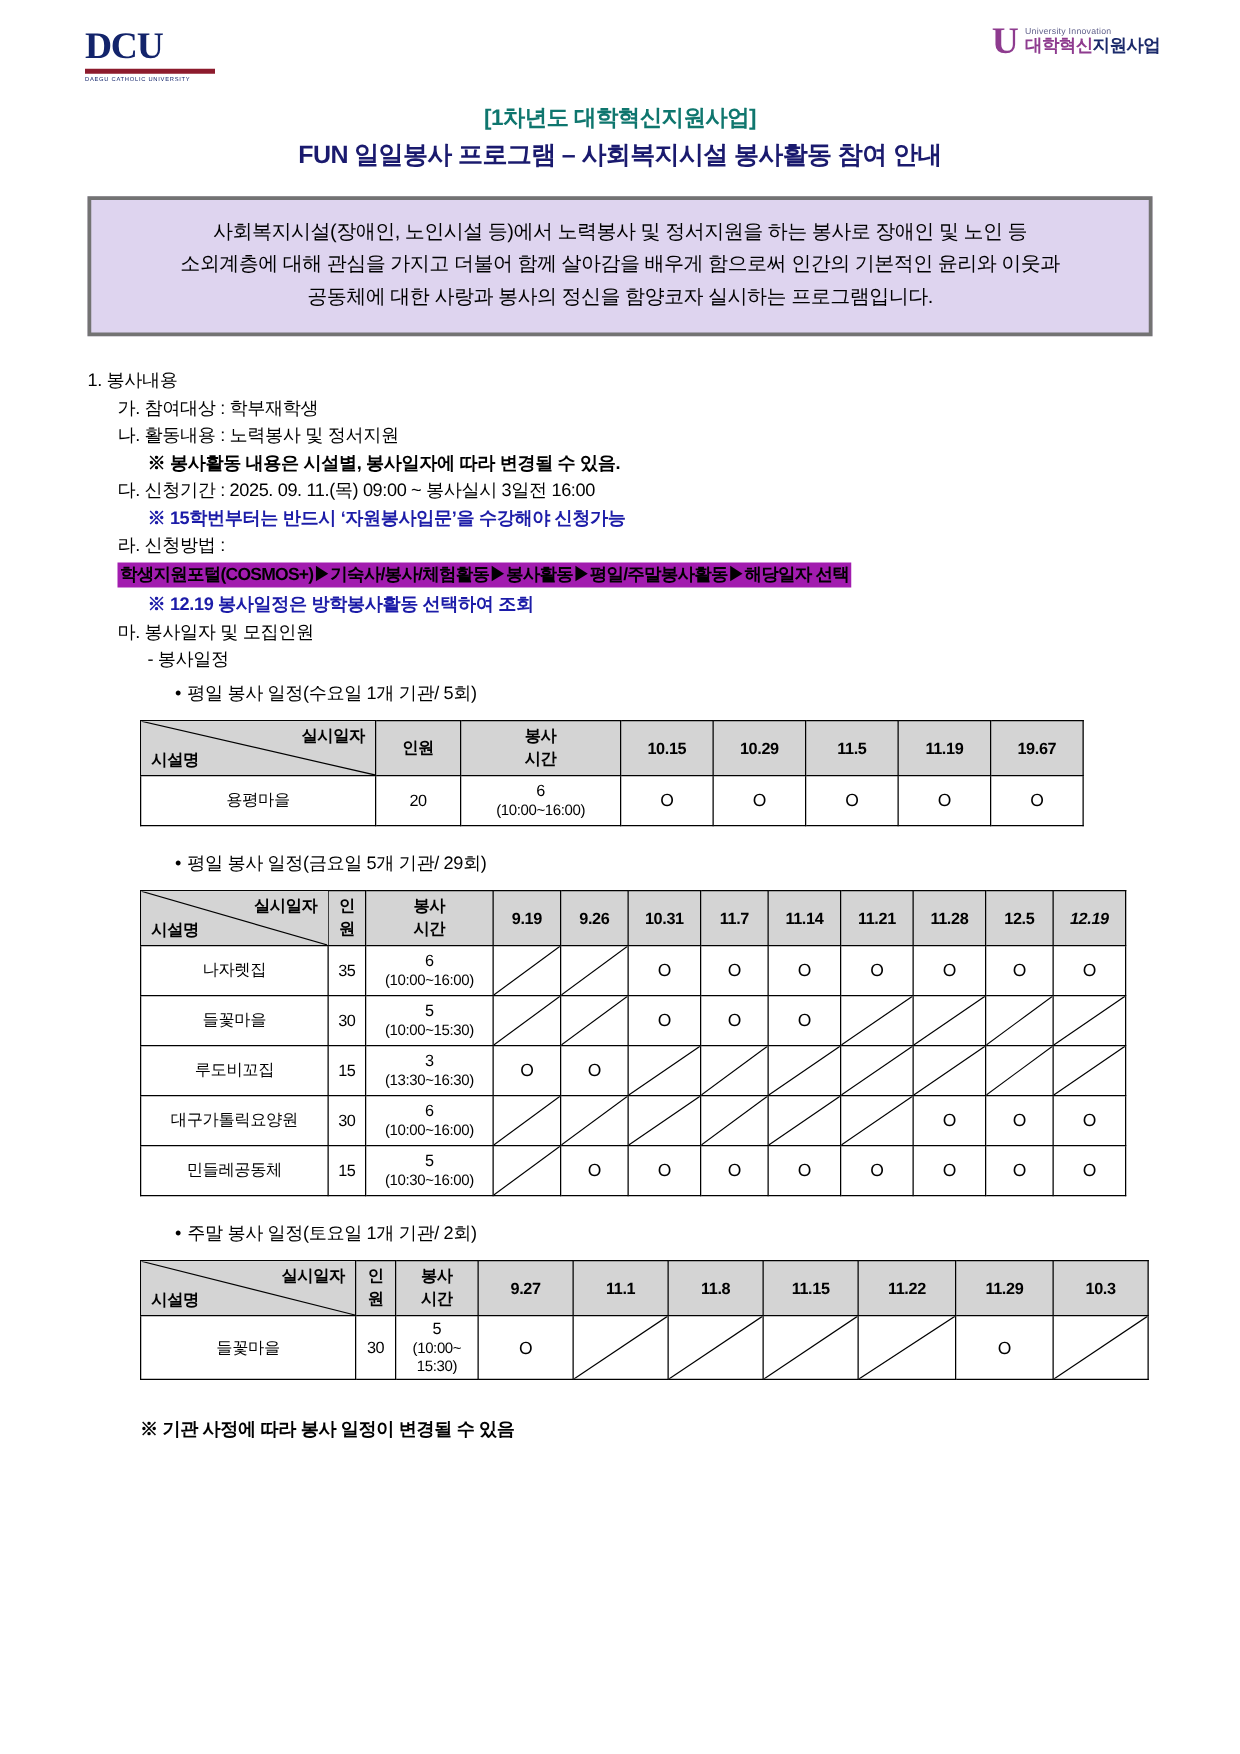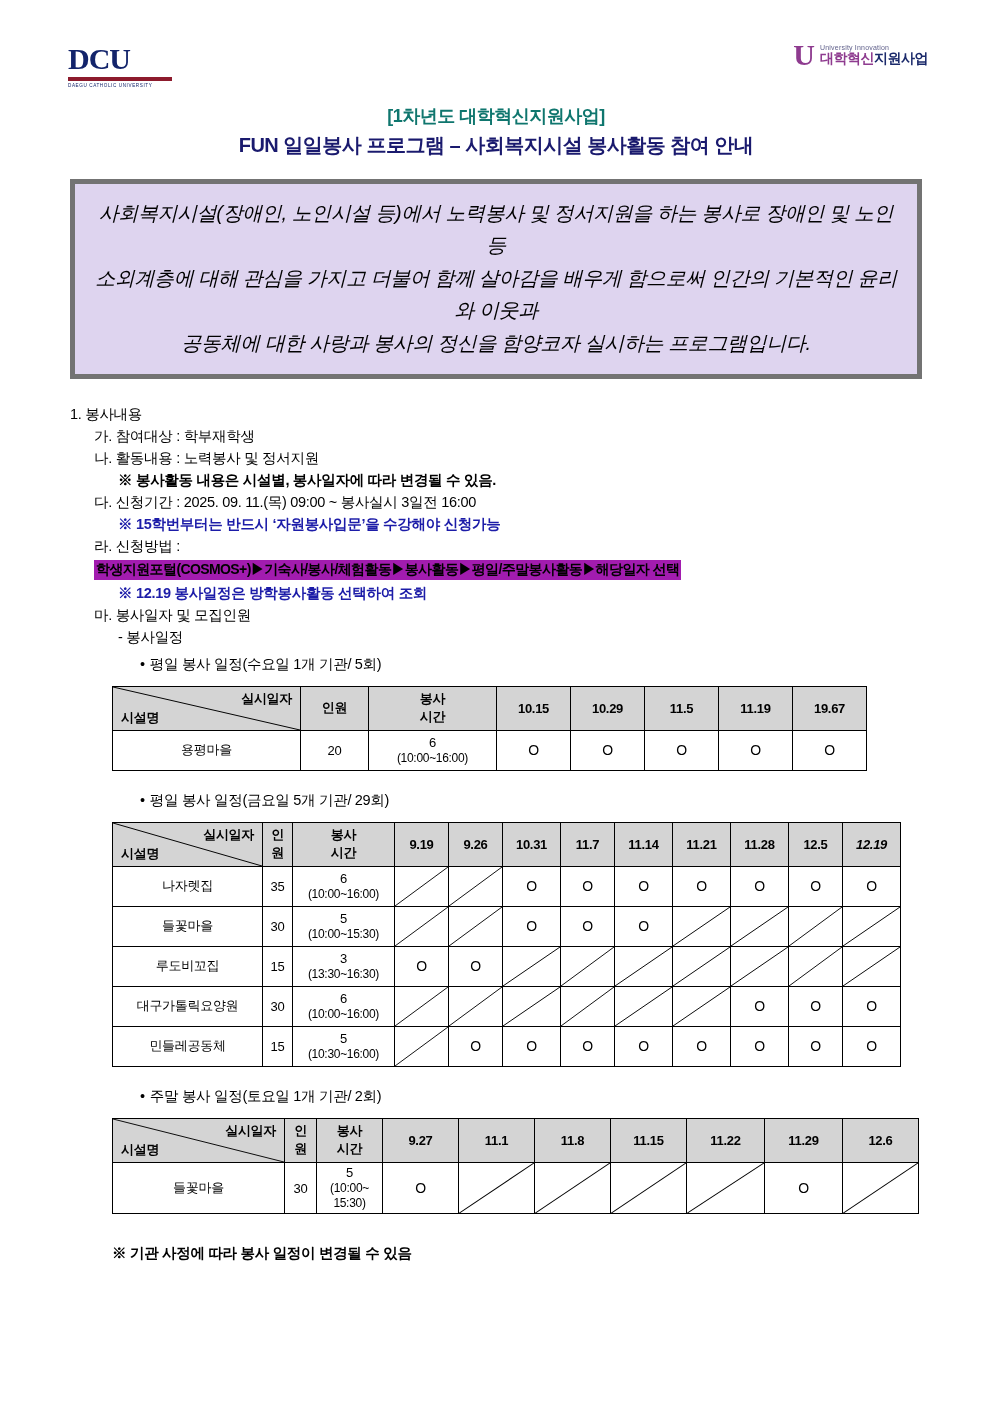--- a/index.html
+++ b/index.html
@@ -11,21 +11,21 @@
     width: 992px;
     min-height: 1403px;
     font-family: "Liberation Sans", sans-serif;
     color: #000;
     position: relative;
   }
   .page {
     position: relative;
     width: 992px;
     min-height: 1403px;
-    padding: 40px 60px 20px 60px;
+    padding: 18px 60px 20px 60px;
   }
 
   
   .logo-row {
     position: relative;
     height: 54px;
   }
   .dcu-logo {
     position: absolute;
     left: 8px; top: 4px;
@@ -98,28 +98,27 @@
     font-size: 20px;
     font-weight: bold;
     color: #1a1a6e;
     letter-spacing: -0.5px;
     margin-top: 4px;
   }
 
   
   .intro-box {
     margin: 20px 10px 0 10px;
-    border: 5px solid #737373;
+    border: 3px solid #737373;
     background: #ded4ef;
     padding: 13px 18px 15px 18px;
     text-align: center;
-    font-size: 20px;
+    font-size: 16px;
     line-height: 1.62;
     letter-spacing: -0.4px;
-    font-style: italic;
   }
 
   
   .body-list {
     margin-top: 26px;
     font-size: 14.5px;
     letter-spacing: -0.3px;
   }
   .lvl1 { margin-left: 10px; margin-bottom: 3px; }
   .lvl2 { margin-left: 34px; margin-bottom: 3px; }
@@ -523,21 +522,21 @@
           <th style="width:66px;">
             <div>봉사</div>
             <div>시간</div>
           </th>
           <th style="width:76px;">9.27</th>
           <th style="width:76px;">11.1</th>
           <th style="width:76px;">11.8</th>
           <th style="width:76px;margin-top:33px;">11.15</th>
           <th style="width:78px;">11.22</th>
           <th style="width:78px;">11.29</th>
-          <th style="width:76px;">12.6</th>
+          <th style="width:76px;">10.3</th>
         </tr>
       </thead>
       <tbody id="t3-body">
           <tr>
             <td>들꽃마을</td>
             <td>30</td>
             <td class="hours">
               <span class="h-num">5</span>
               <span class="h-range">(10:00~ 15:30)</span>
             </td>

